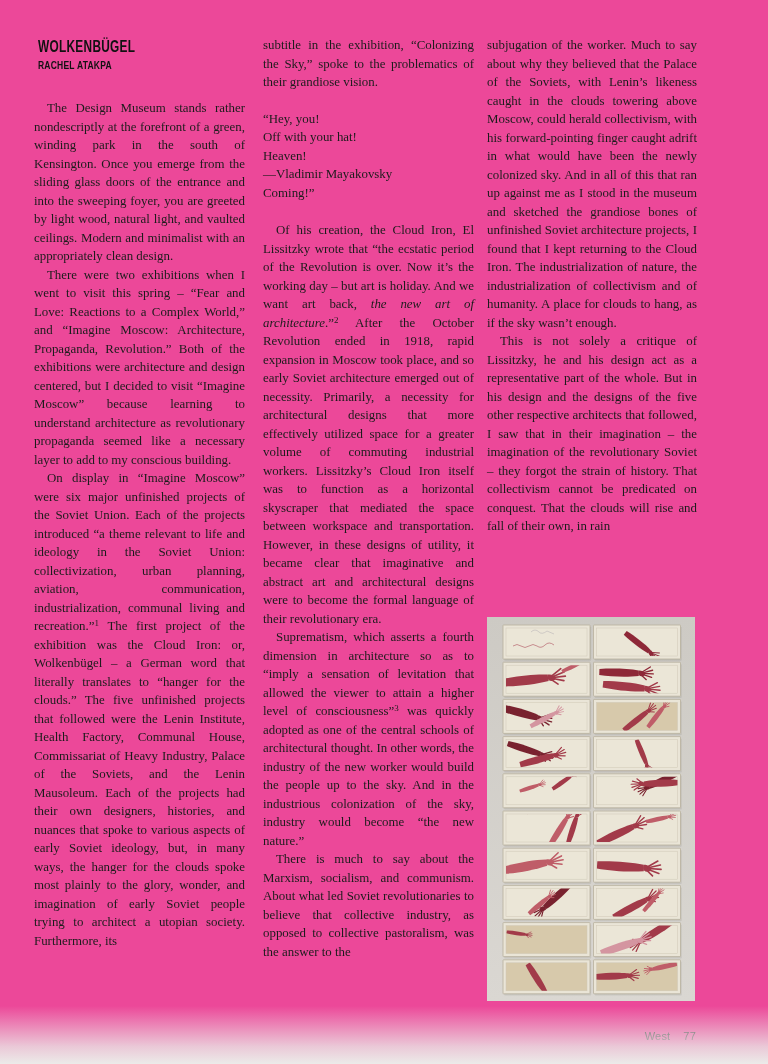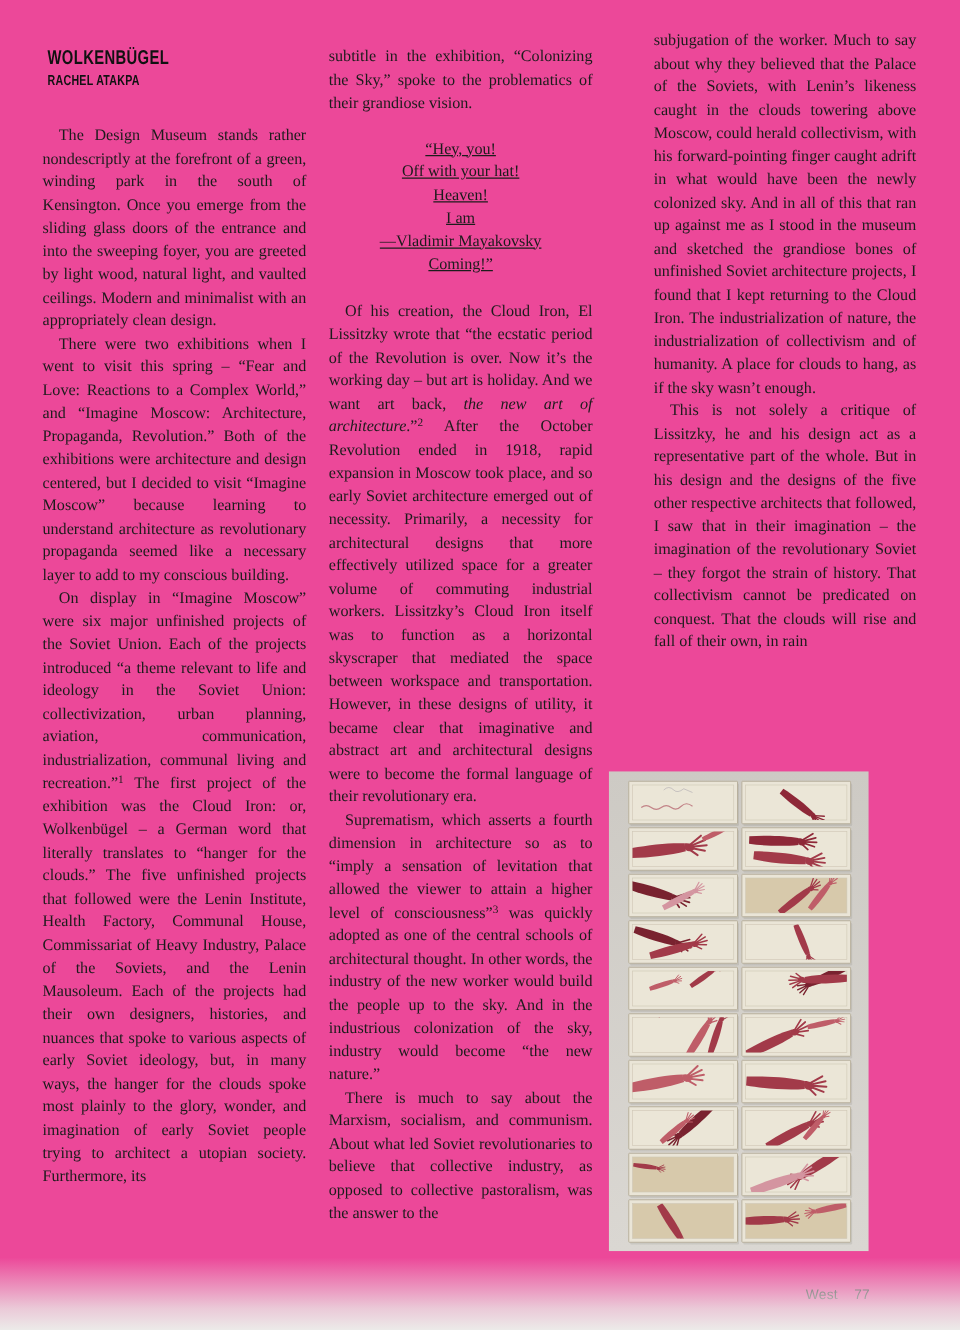--- a/index.html
+++ b/index.html
@@ -7,26 +7,26 @@
         font-family:"Liberation Serif",serif;color:#1c1c1c;}
   .hdr{position:absolute;left:38px;top:38px;}
   .title{margin:0;font-family:"Liberation Sans",sans-serif;font-weight:700;font-size:16px;
          letter-spacing:.4px;color:#111;white-space:nowrap;transform:scaleX(.74);transform-origin:0 0;}
   .author{margin:3px 0 0 0;font-family:"Liberation Sans",sans-serif;font-weight:700;font-size:11.5px;
           letter-spacing:.3px;color:#111;white-space:nowrap;transform:scaleX(.74);transform-origin:0 0;}
   .col{position:absolute;width:211px;font-size:12.9px;line-height:18.5px;text-align:justify;
        hyphens:auto;-webkit-hyphens:auto;}
   .c1{left:34px;top:99px;}
   .c2{left:263px;top:36px;}
-  .c3{left:487px;top:23px;width:210px;margin-left:36px;}
+  .c3{left:487px;top:36px;width:210px;}
   .col p{margin:0;}
   p.ind{text-indent:13px;}
   sup{font-size:9px;line-height:0;vertical-align:4px;}
   em{font-style:italic;}
-  .poem{text-align:center;margin:18px 0 19px 0;text-decoration:underline;}
+  .poem{margin:18px 0 19px 0;}
   .poem div{line-height:18.5px;}
   .photo{position:absolute;left:487px;top:617px;width:208px;height:384px;margin:0;}
   .photo svg{display:block;}
   .pagefoot{position:absolute;top:1030px;right:72px;font-family:"Liberation Sans",sans-serif;
             font-size:11px;color:#2e2e2e;letter-spacing:.2px;}
   .pagefoot .pn{margin-left:13px;}
   .shade{position:absolute;left:0;bottom:0;width:100%;height:58px;pointer-events:none;
          background:linear-gradient(180deg,rgba(235,234,232,0) 0%,rgba(234,233,231,.8) 70%,#ecebe9 100%);}
 </style>
 </head>
@@ -44,21 +44,20 @@
     <p class="ind">There were two exhibitions when I went to visit this spring – “Fear and Love: Reactions to a Complex World,” and “Imagine Moscow: Architecture, Propaganda, Revolution.” Both of the exhibitions were architecture and design centered, but I decided to visit “Imagine Moscow” because learning to understand architecture as revolutionary propaganda seemed like a necessary layer to add to my conscious building.</p>
     <p class="ind"><span>On display in “Imagine Moscow” were six major unfinished projects of the Soviet Union. Each of the projects introduced “a theme relevant to life and ideology in the Soviet Union: collectivization, urban planning, aviation, communication, industrialization, communal living and recreation.”</span><sup>1</sup><span> The first project of the exhibition was the Cloud Iron: or, Wolkenbügel – a German word that literally translates to “hanger for the clouds.” The five unfinished projects that followed were the Lenin Institute, Health Factory, Communal House, Commissariat of Heavy Industry, Palace of the Soviets, and the Lenin Mausoleum. Each of the projects had their own designers, histories, and nuances that spoke to various aspects of early Soviet ideology, but, in many ways, the hanger for the clouds spoke most plainly to the glory, wonder, and imagination of early Soviet people trying to architect a utopian society. Furthermore, its</span></p>
   </div>
 
   <div class="col c2">
     <p>subtitle in the exhibition, “Colonizing the Sky,” spoke to the problematics of their grandiose vision.</p>
     <div class="poem">
       <div>“Hey, you!</div>
       <div>Off with your hat!</div>
       <div>Heaven!</div>
-      <div>I am</div>
       <div>—Vladimir Mayakovsky</div>
       <div>Coming!”</div>
     </div>
     <p class="ind"><span>Of his creation, the Cloud Iron, El Lissitzky wrote that “the ecstatic period of the Revolution is over. Now it’s the working day – but art is holiday. And we want art back, </span><em>the new art of architecture</em><span>.”</span><sup>2</sup><span> After the October Revolution ended in 1918, rapid expansion in Moscow took place, and so early Soviet architecture emerged out of necessity. Primarily, a necessity for architectural designs that more effectively utilized space for a greater volume of commuting industrial workers. Lissitzky’s Cloud Iron itself was to function as a horizontal skyscraper that mediated the space between workspace and transportation. However, in these designs of utility, it became clear that imaginative and abstract art and architectural designs were to become the formal language of their revolutionary era.</span></p>
     <p class="ind"><span>Suprematism, which asserts a fourth dimension in architecture so as to “imply a sensation of levitation that allowed the viewer to attain a higher level of consciousness”</span><sup>3</sup><span> was quickly adopted as one of the central schools of architectural thought. In other words, the industry of the new worker would build the people up to the sky. And in the industrious colonization of the sky, industry would become “the new nature.”</span></p>
     <p class="ind">There is much to say about the Marxism, socialism, and communism. About what led Soviet revolutionaries to believe that collective industry, as opposed to collective pastoralism, was the answer to the</p>
   </div>
 
   <div class="col c3">
     <p>subjugation of the worker. Much to say about why they believed that the Palace of the Soviets, with Lenin’s likeness caught in the clouds towering above Moscow, could herald collectivism, with his forward-pointing finger caught adrift in what would have been the newly colonized sky. And in all of this that ran up against me as I stood in the museum and sketched the grandiose bones of unfinished Soviet architecture projects, I found that I kept returning to the Cloud Iron. The industrialization of nature, the industrialization of collectivism and of humanity. A place for clouds to hang, as if the sky wasn’t enough.</p>

